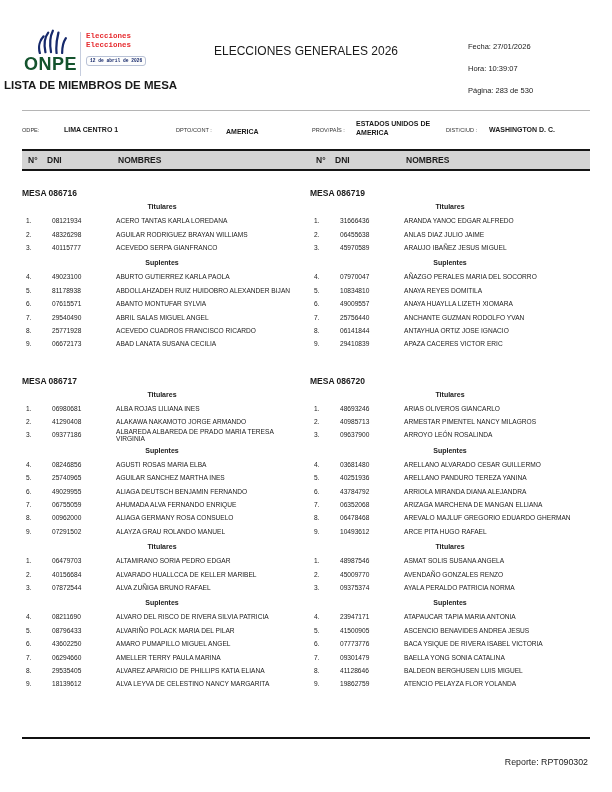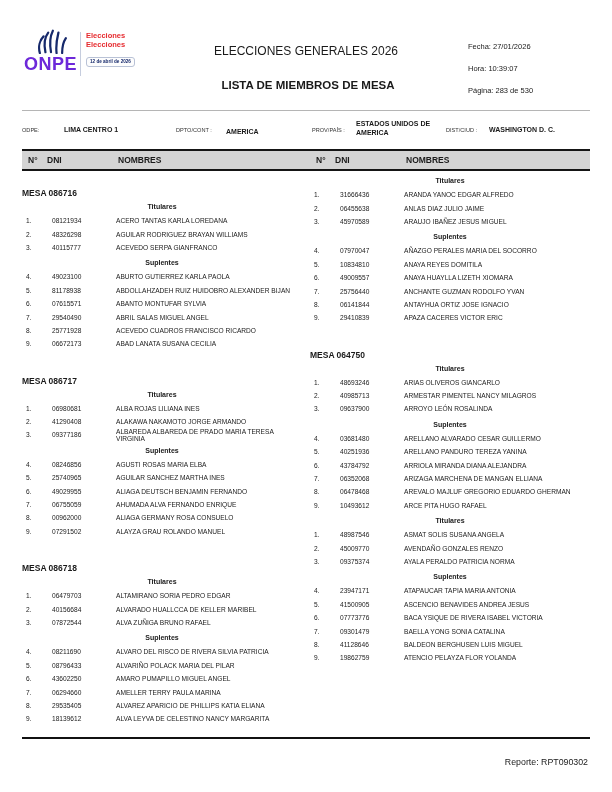--- a/index.html
+++ b/index.html
@@ -5,28 +5,28 @@
   * { margin:0; padding:0; box-sizing:border-box; }
   html,body { background:#888; }
   .page {
     position:relative; width:612px; height:792px; margin:0 auto;
     background:#ffffff; font-family:"Liberation Sans", sans-serif; color:#1a1a1a;
     overflow:hidden;
   }
   
   .logo { position:absolute; left:24px; top:28px; width:130px; height:52px; }
   .hand-icon { position:absolute; left:8px; top:0; }
-  .onpe-word { position:absolute; left:0px; top:26px; font-size:18px; font-weight:bold; color:#6d28d9; letter-spacing:0.5px; }
+  .onpe-word { position:absolute; left:0px; top:26px; font-size:18px; font-weight:bold; color:#14532d; letter-spacing:0.5px; }
   .logo-divider { position:absolute; left:56px; top:4px; width:1px; height:44px; background:#c6cdde; }
-  .logo-right { position:absolute; left:62px; top:4px; width:70px; }
+  .logo-right { position:absolute; left:62px; top:4px; width:70px;font-family:Liberation Mono, monospace; }
   .logo-red { color:#e62a2e; font-weight:bold; font-size:7.5px; line-height:8.5px; }
   .date-badge { margin-top:4px; display:inline-block; border:1px solid #b9c2d6; border-radius:3px;
     padding:1.5px 3px; font-size:4.6px; font-weight:bold; color:#16296b; background:#fdfdfd; }
   .center-title { position:absolute; left:0; right:0; top:44px; text-align:center; font-weight:normal; font-size:12px; }
-  .center-subtitle { position:absolute; left:4px; right:0; top:79px; text-align:center; font-weight:bold; font-size:11.5px; }
+  .center-subtitle { position:absolute; left:4px; right:0; top:79px; text-align:left; font-weight:bold; font-size:11.5px; }
   .meta { position:absolute; left:468px; top:42px; font-size:7.5px; }
   .meta div { margin-bottom:13px; }
   
   .top-rule { position:absolute; left:22px; right:22px; top:110px; border-top:1px solid #b5b5b5; }
   .info { position:absolute; left:0; top:113px; width:612px; height:34px; }
   .info .lbl { position:absolute; font-size:5.6px; color:#333; }
   .info .val { position:absolute; font-size:7px; font-weight:bold; }
   
   .theader {
     position:absolute; left:22px; right:22px; top:149px; height:22px; background:#d4d4d4;
@@ -200,21 +200,20 @@
           <span class="dni">00962000</span>
           <span class="name">ALIAGA GERMANY ROSA CONSUELO</span>
         </div>
         <div class="mrow">
           <span class="n">9.</span>
           <span class="dni">07291502</span>
           <span class="name">ALAYZA GRAU ROLANDO MANUEL</span>
         </div>
       </div>
       <div class="mesa">
-        <div class="mesa-title">MESA 086718</div>
         <div class="sec-label">Titulares</div>
         <div class="mrow">
           <span class="n">1.</span>
           <span class="dni">06479703</span>
           <span class="name">ALTAMIRANO SORIA PEDRO EDGAR</span>
         </div>
         <div class="mrow">
           <span class="n">2.</span>
           <span class="dni">40156684</span>
           <span class="name">ALVARADO HUALLCCA DE KELLER MARIBEL</span>
@@ -252,20 +251,21 @@
         </div>
         <div class="mrow">
           <span class="n">9.</span>
           <span class="dni">18139612</span>
           <span class="name">ALVA LEYVA DE CELESTINO NANCY MARGARITA</span>
         </div>
       </div>
     </div>
   <div class="col col-right">
       <div class="mesa">
+        <div class="mesa-title">MESA 086719</div>
         <div class="sec-label">Titulares</div>
         <div class="mrow">
           <span class="n">1.</span>
           <span class="dni">31666436</span>
           <span class="name">ARANDA YANOC EDGAR ALFREDO</span>
         </div>
         <div class="mrow">
           <span class="n">2.</span>
           <span class="dni">06455638</span>
           <span class="name">ANLAS DIAZ JULIO JAIME</span>
@@ -301,21 +301,21 @@
           <span class="dni">06141844</span>
           <span class="name">ANTAYHUA ORTIZ JOSE IGNACIO</span>
         </div>
         <div class="mrow">
           <span class="n">9.</span>
           <span class="dni">29410839</span>
           <span class="name">APAZA CACERES VICTOR ERIC</span>
         </div>
       </div>
       <div class="mesa">
-        <div class="mesa-title">MESA 064750</div>
+        <div class="mesa-title">MESA 086720</div>
         <div class="sec-label">Titulares</div>
         <div class="mrow">
           <span class="n">1.</span>
           <span class="dni">48693246</span>
           <span class="name">ARIAS OLIVEROS GIANCARLO</span>
         </div>
         <div class="mrow">
           <span class="n">2.</span>
           <span class="dni">40985713</span>
           <span class="name">ARMESTAR PIMENTEL NANCY MILAGROS</span>

